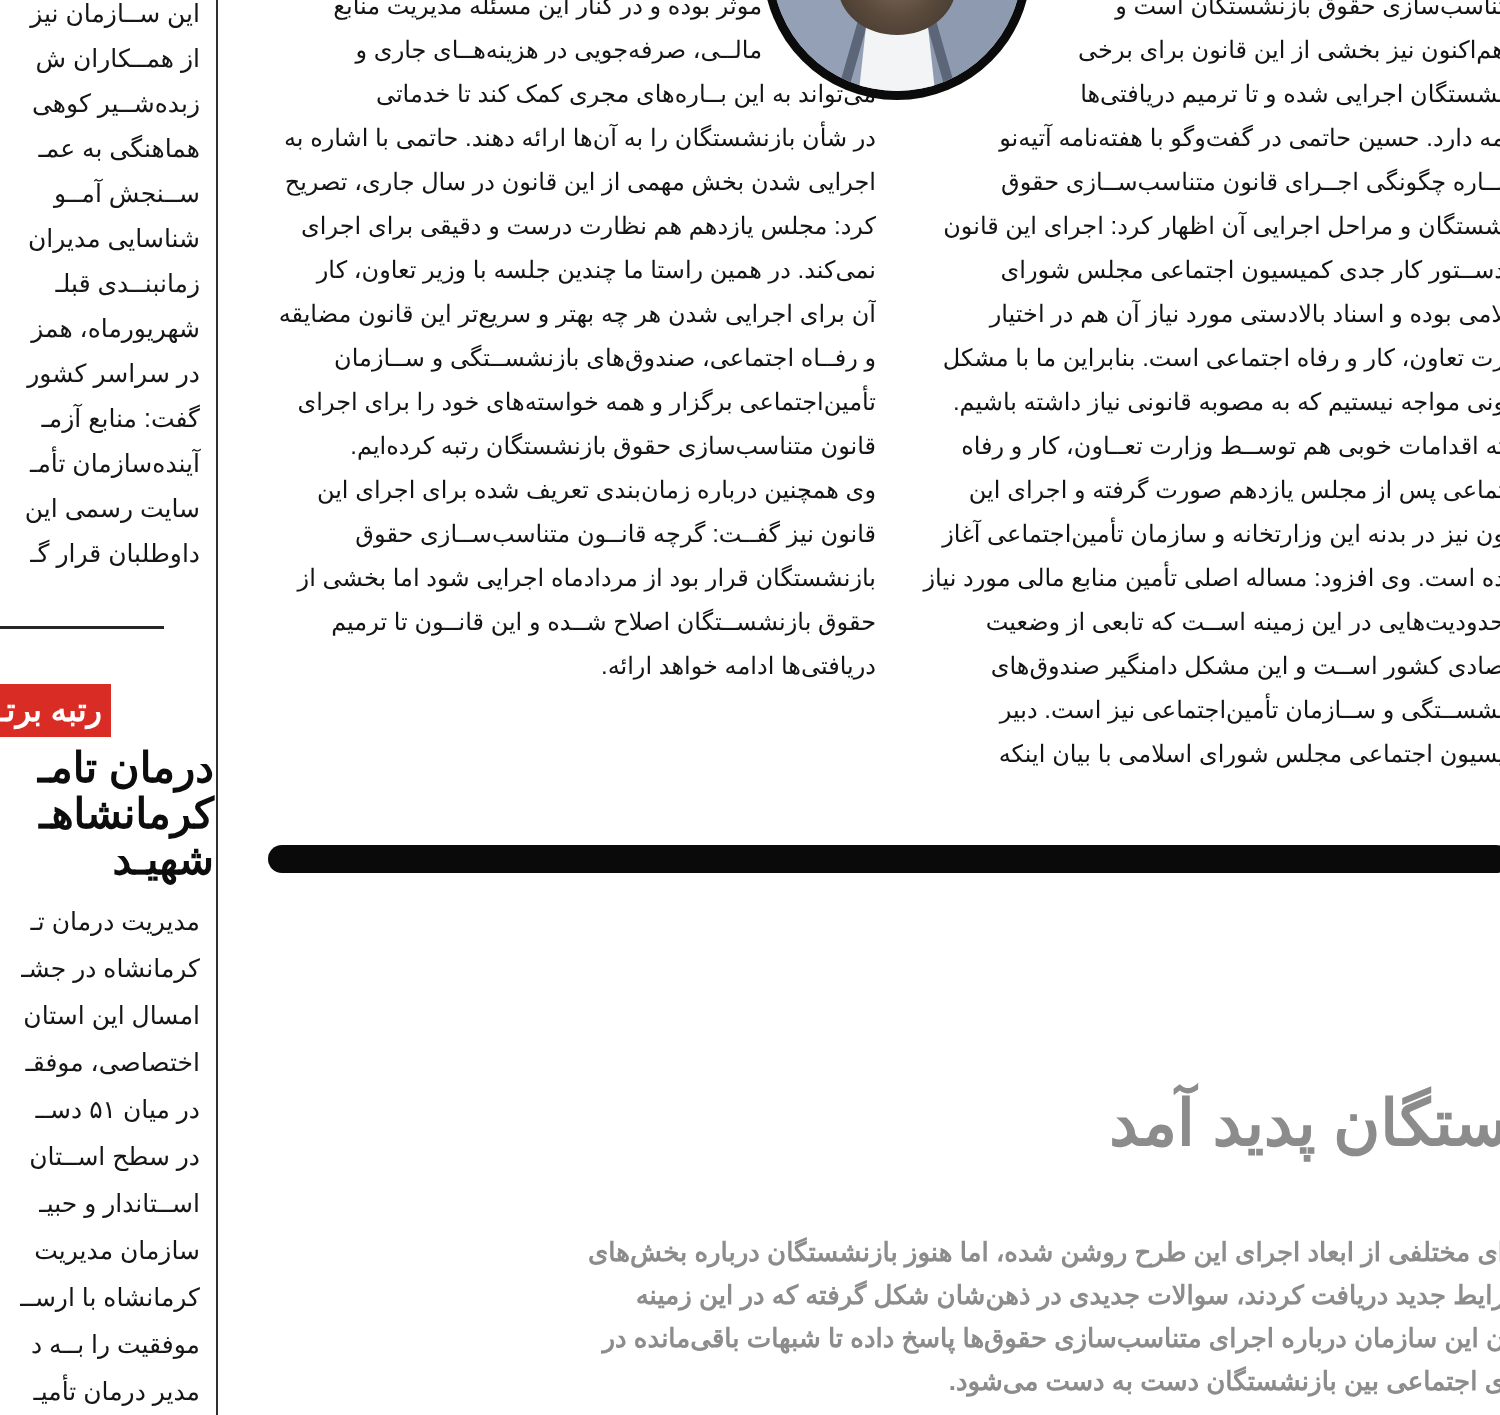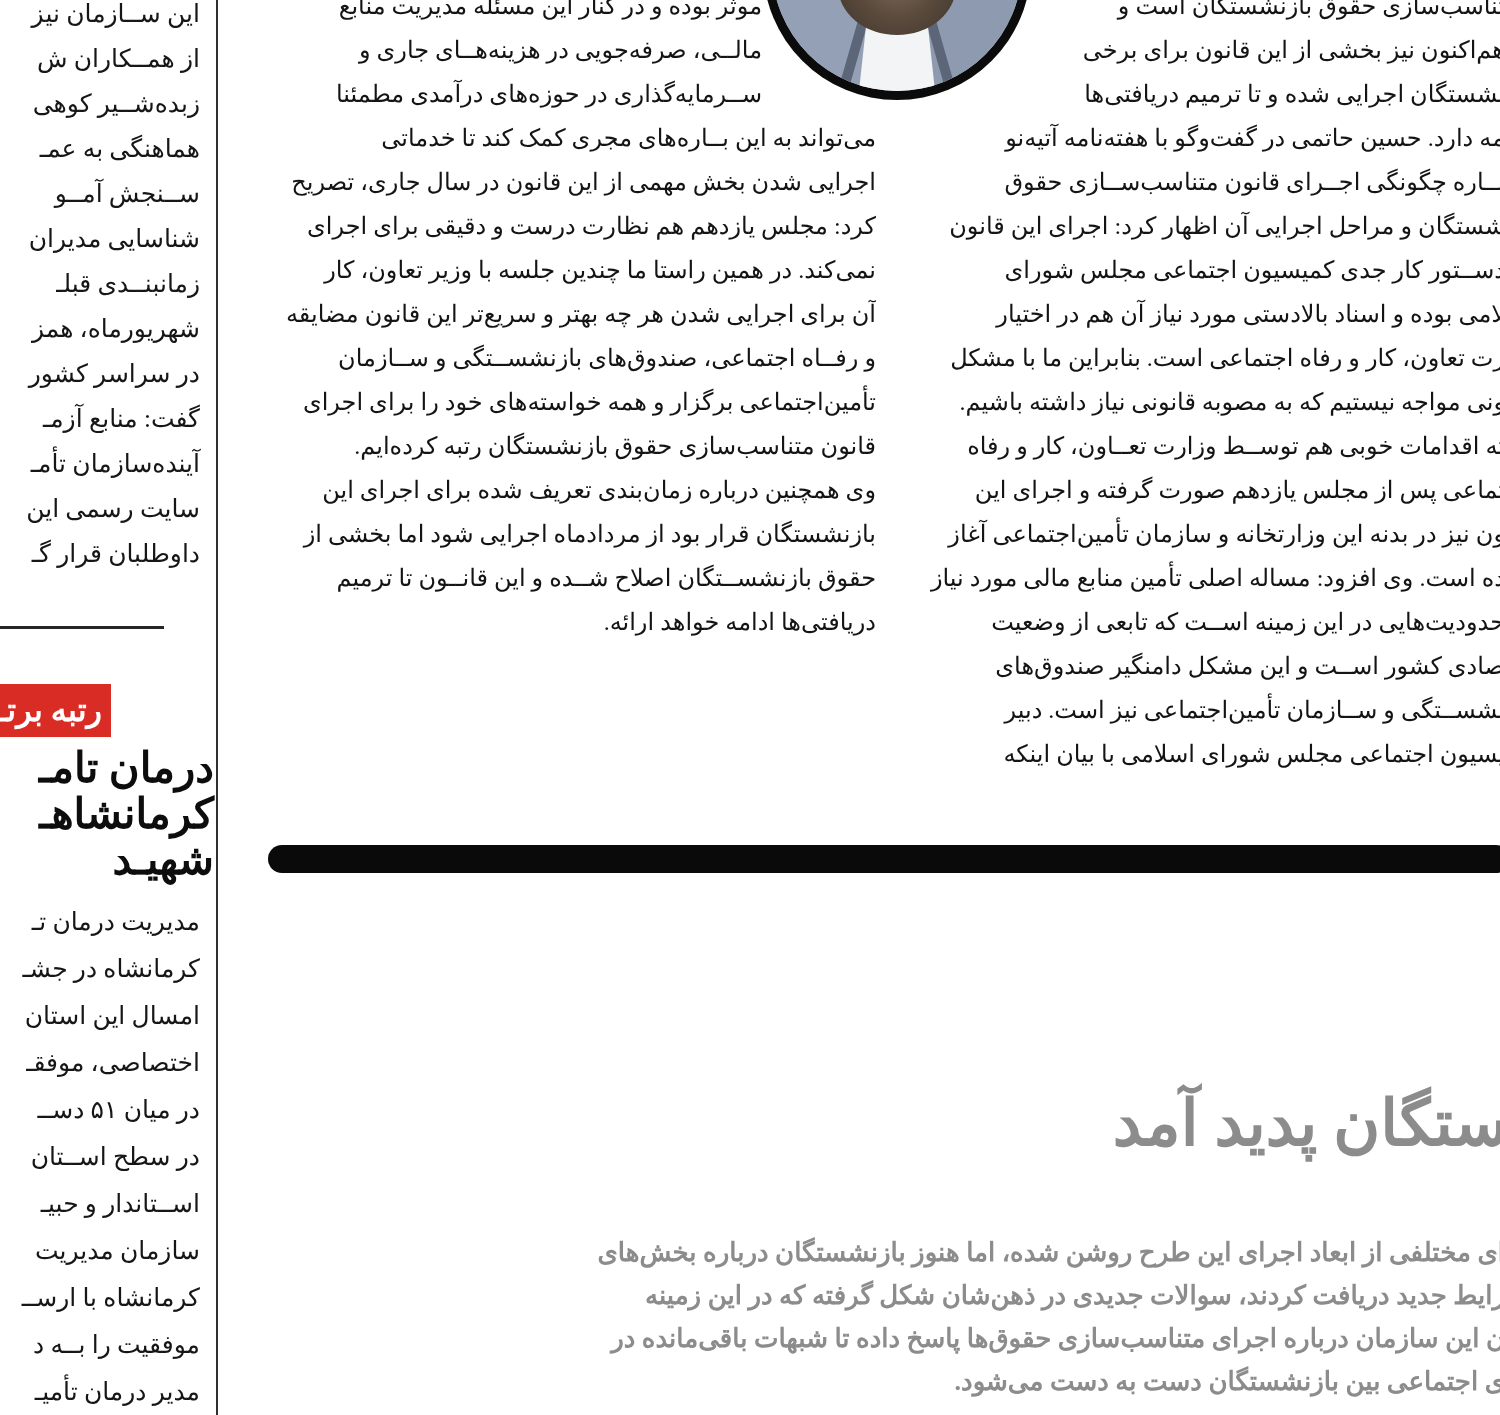--- a/index.html
+++ b/index.html
@@ -1,19 +1,19 @@
 <!DOCTYPE html>
 <html lang="fa" dir="rtl"><head>
 <meta charset="utf-8">
 <style>
   html,body{margin:0;padding:0;background:#ffffff;}
   #canvas{
     position:relative; width:1500px; height:1415px; overflow:hidden;
     background:#ffffff; color:#161616;
-    font-family:Liberation Serif, serif;
+    font-family:Liberation Sans, sans-serif;
   }
   .abs{position:absolute;}
   .ln{white-space:nowrap;}
 
   
   .vrule{left:216px; top:0; width:2px; height:1415px; background:#2f2f2f;}
   
   .hrule{left:0; top:626px; width:164px; height:3px; background:#262626;}
 
   
@@ -117,32 +117,33 @@
       <div class="ln">سازمان مدیریت</div>
       <div class="ln">کرمانشاه با ارســ</div>
       <div class="ln">موفقیت را بــه د</div>
       <div class="ln">مدیر درمان تأمیـ</div>
     </div>
 
   <div class="abs art-col mid-col">
     <div class="mid-wrapped">
         <div class="ln">موثر بوده و در کنار این مسئله مدیریت منابع</div>
         <div class="ln">مالــی، صرفه‌جویی در هزینه‌هــای جاری و</div>
-        <div class="ln">ســرمایه‌گذاری در حوزه‌های درآمدی مطمئنا</div>
       </div>
     <div>
         <div class="ln">می‌تواند به این بــاره‌های مجری کمک کند تا خدماتی</div>
+        <div class="ln">در شأن بازنشستگان را به آن‌ها ارائه دهند. حاتمی با اشاره به</div>
         <div class="ln">اجرایی شدن بخش مهمی از این قانون در سال جاری، تصریح</div>
         <div class="ln">کرد: مجلس یازدهم هم نظارت درست و دقیقی برای اجرای</div>
         <div class="ln">نمی‌کند. در همین راستا ما چندین جلسه با وزیر تعاون، کار</div>
         <div class="ln">آن برای اجرایی شدن هر چه بهتر و سریع‌تر این قانون مضایقه</div>
         <div class="ln">و رفــاه اجتماعی، صندوق‌های بازنشســتگی و ســازمان</div>
         <div class="ln">تأمین‌اجتماعی برگزار و همه خواسته‌های خود را برای اجرای</div>
         <div class="ln">قانون متناسب‌سازی حقوق بازنشستگان رتبه کرده‌ایم.</div>
         <div class="ln">وی همچنین درباره زمان‌بندی تعریف شده برای اجرای این</div>
+        <div class="ln">قانون نیز گفــت: گرچه قانــون متناسب‌ســازی حقوق</div>
         <div class="ln">بازنشستگان قرار بود از مردادماه اجرایی شود اما بخشی از</div>
         <div class="ln">حقوق بازنشســتگان اصلاح شــده و این قانــون تا ترمیم</div>
       </div>
     <div class="ln">دریافتی‌ها ادامه خواهد ارائه.</div>
   </div>
 
   <div class="abs art-col right-col">
     <div class="right-wrapped">
         <div class="ln">تناسب‌سازی حقوق بازنشستگان است و</div>
         <div class="ln">هم‌اکنون نیز بخشی از این قانون برای برخی</div>

